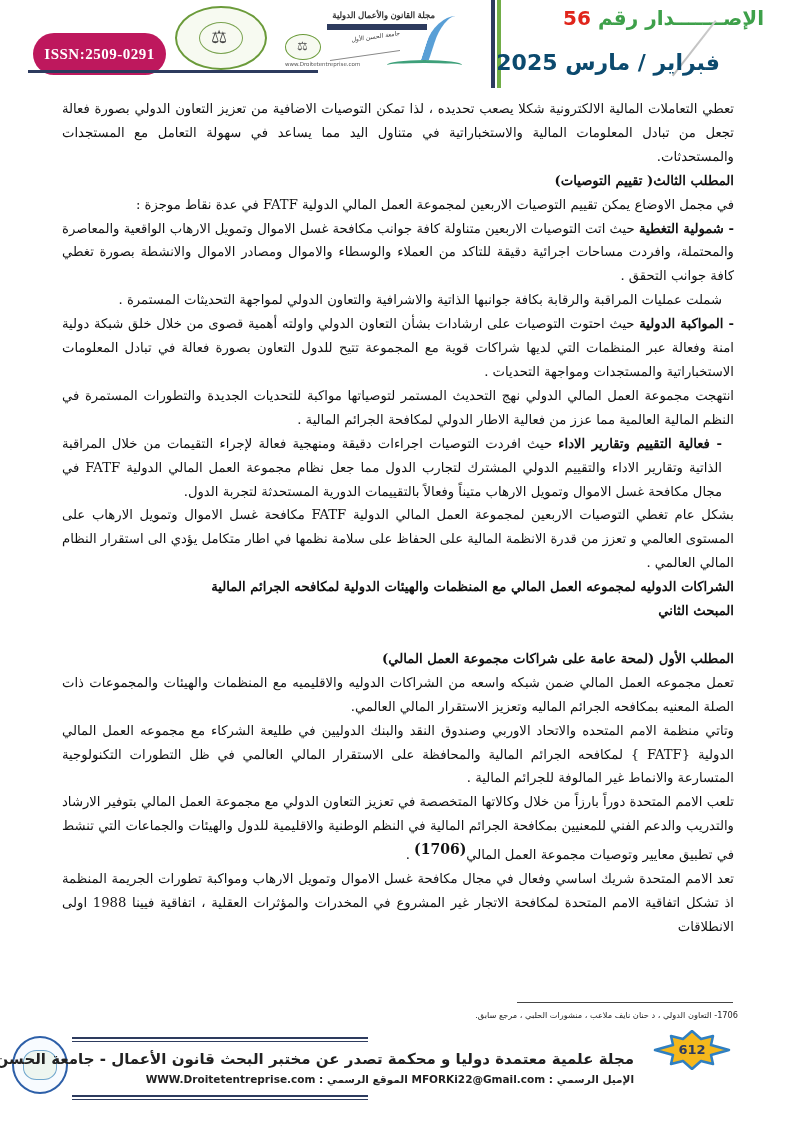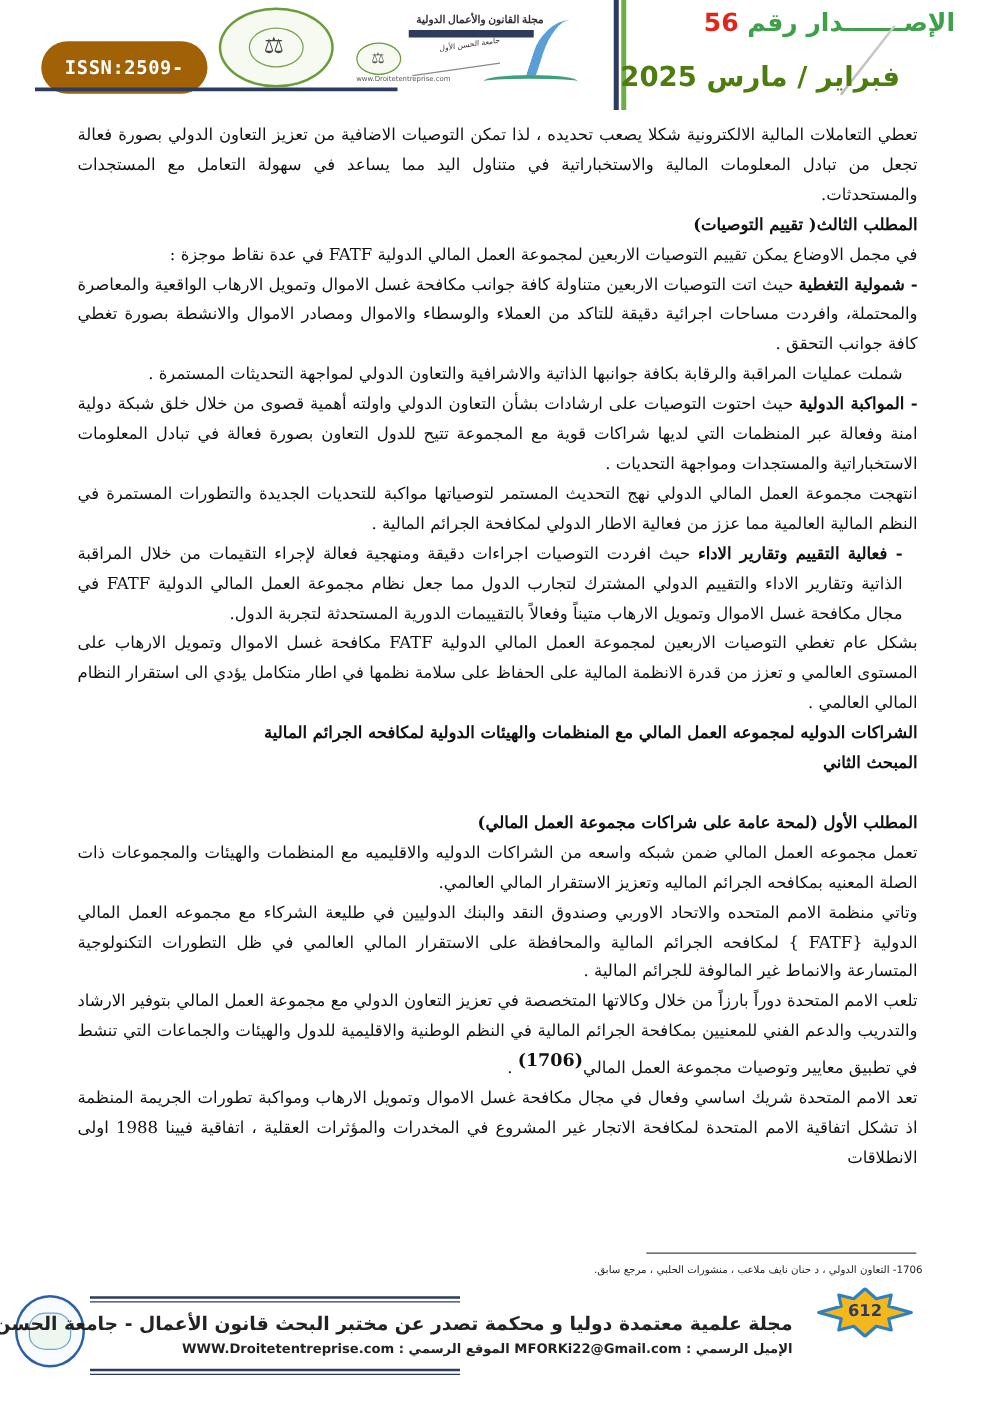--- a/index.html
+++ b/index.html
@@ -23,21 +23,21 @@
     }
     .lab-seal .seal-inner {
       position: absolute; left: 22px; top: 14px; width: 44px; height: 32px;
       border: 1px solid #7aa350; border-radius: 50%;
     }
     .lab-seal .scales {
       position: absolute; left: 34px; top: 20px; font-size: 18px; color: #444; line-height: 1;
     }
     .journal-logo { position: absolute; left: 275px; top: 6px; width: 195px; height: 66px; }
     .journal-logo .jl-title {
-      position: absolute; right: 35px; top: 4px; font-family: Liberation Serif, serif;
+      position: absolute; right: 35px; top: 4px; font-family: Liberation Sans, sans-serif;
       font-size: 8.5px; font-weight: bold; color: #333; direction: rtl; white-space: nowrap;
     }
     .journal-logo .jl-band {
       position: absolute; left: 52px; top: 18px; width: 100px; height: 6px; background: #2d3b5e;
     }
     .journal-logo .jl-seal {
       position: absolute; left: 10px; top: 28px; width: 36px; height: 26px;
       border: 1px solid #6b9b3a; border-radius: 50%; background: #f7faf1;
     }
     .journal-logo .jl-seal span { position: absolute; left: 11px; top: 4px; font-size: 12px; color: #555; }
@@ -123,21 +123,21 @@
     .page-badge .pg-num {
       position: absolute; left: 0; top: 0; width: 82px; height: 40px; line-height: 40px;
       text-align: center; font-family: "DejaVu Sans", sans-serif; font-weight: bold;
       font-size: 13px; color: #2d3b5e;
     }
   </style>
 </head>
 <body>
 
 <div class="header">
-  <div class="issn-pill" style="background: #a16207;">ISSN:2509-0291</div>
+  <div class="issn-pill" style="background: #be185d; font-family: Liberation Serif, serif;">ISSN:2509-0291</div>
   <div class="header-rule"></div>
 
   <div class="lab-seal" title="مختبر البحث: قانون الأعمال">
     <div class="seal-inner"></div>
     <div class="scales">⚖</div>
   </div>
 
   <div class="journal-logo">
     <div class="jl-title">مجلة القانون والأعمال الدولية</div>
     <div class="jl-band"></div>
@@ -151,21 +151,21 @@
   </div>
 
   <div class="vbar1"></div>
   <div class="vbar2"></div>
 
   <div class="issue-line">
     <span class="issue-word" style="color: rgb(62, 160, 74);">الإصـــــــدار رقم</span>
     <span class="issue-num" style="color: rgb(224, 37, 27);">56</span>
   </div>
   <div class="diag-line"></div>
-  <div class="date-line" style="color: #4d7c0f;">فبراير / مارس 2025</div>
+  <div class="date-line" style="color: #0c4a6e;">فبراير / مارس 2025</div>
 </div>
 
 <div class="body-text">
   <p>تعطي التعاملات المالية الالكترونية شكلا يصعب تحديده ، لذا تمكن التوصيات الاضافية من تعزيز التعاون الدولي بصورة فعالة تجعل من تبادل المعلومات المالية والاستخباراتية في متناول اليد مما يساعد في سهولة التعامل مع المستجدات والمستحدثات.</p>
   <p class="heading">المطلب الثالث( تقييم التوصيات)</p>
   <p>في مجمل الاوضاع يمكن تقييم التوصيات الاربعين لمجموعة العمل المالي الدولية FATF في عدة نقاط موجزة :</p>
   <p>
     <span class="bold">- شمولية التغطية</span><span> حيث اتت التوصيات الاربعين متناولة كافة جوانب مكافحة غسل الاموال وتمويل الارهاب الواقعية والمعاصرة والمحتملة، وافردت مساحات اجرائية دقيقة للتاكد من العملاء والوسطاء والاموال ومصادر الاموال والانشطة بصورة تغطي كافة جوانب التحقق .</span>
   </p>
   <p class="indent">شملت عمليات المراقبة والرقابة بكافة جوانبها الذاتية والاشرافية والتعاون الدولي لمواجهة التحديثات المستمرة .</p>

